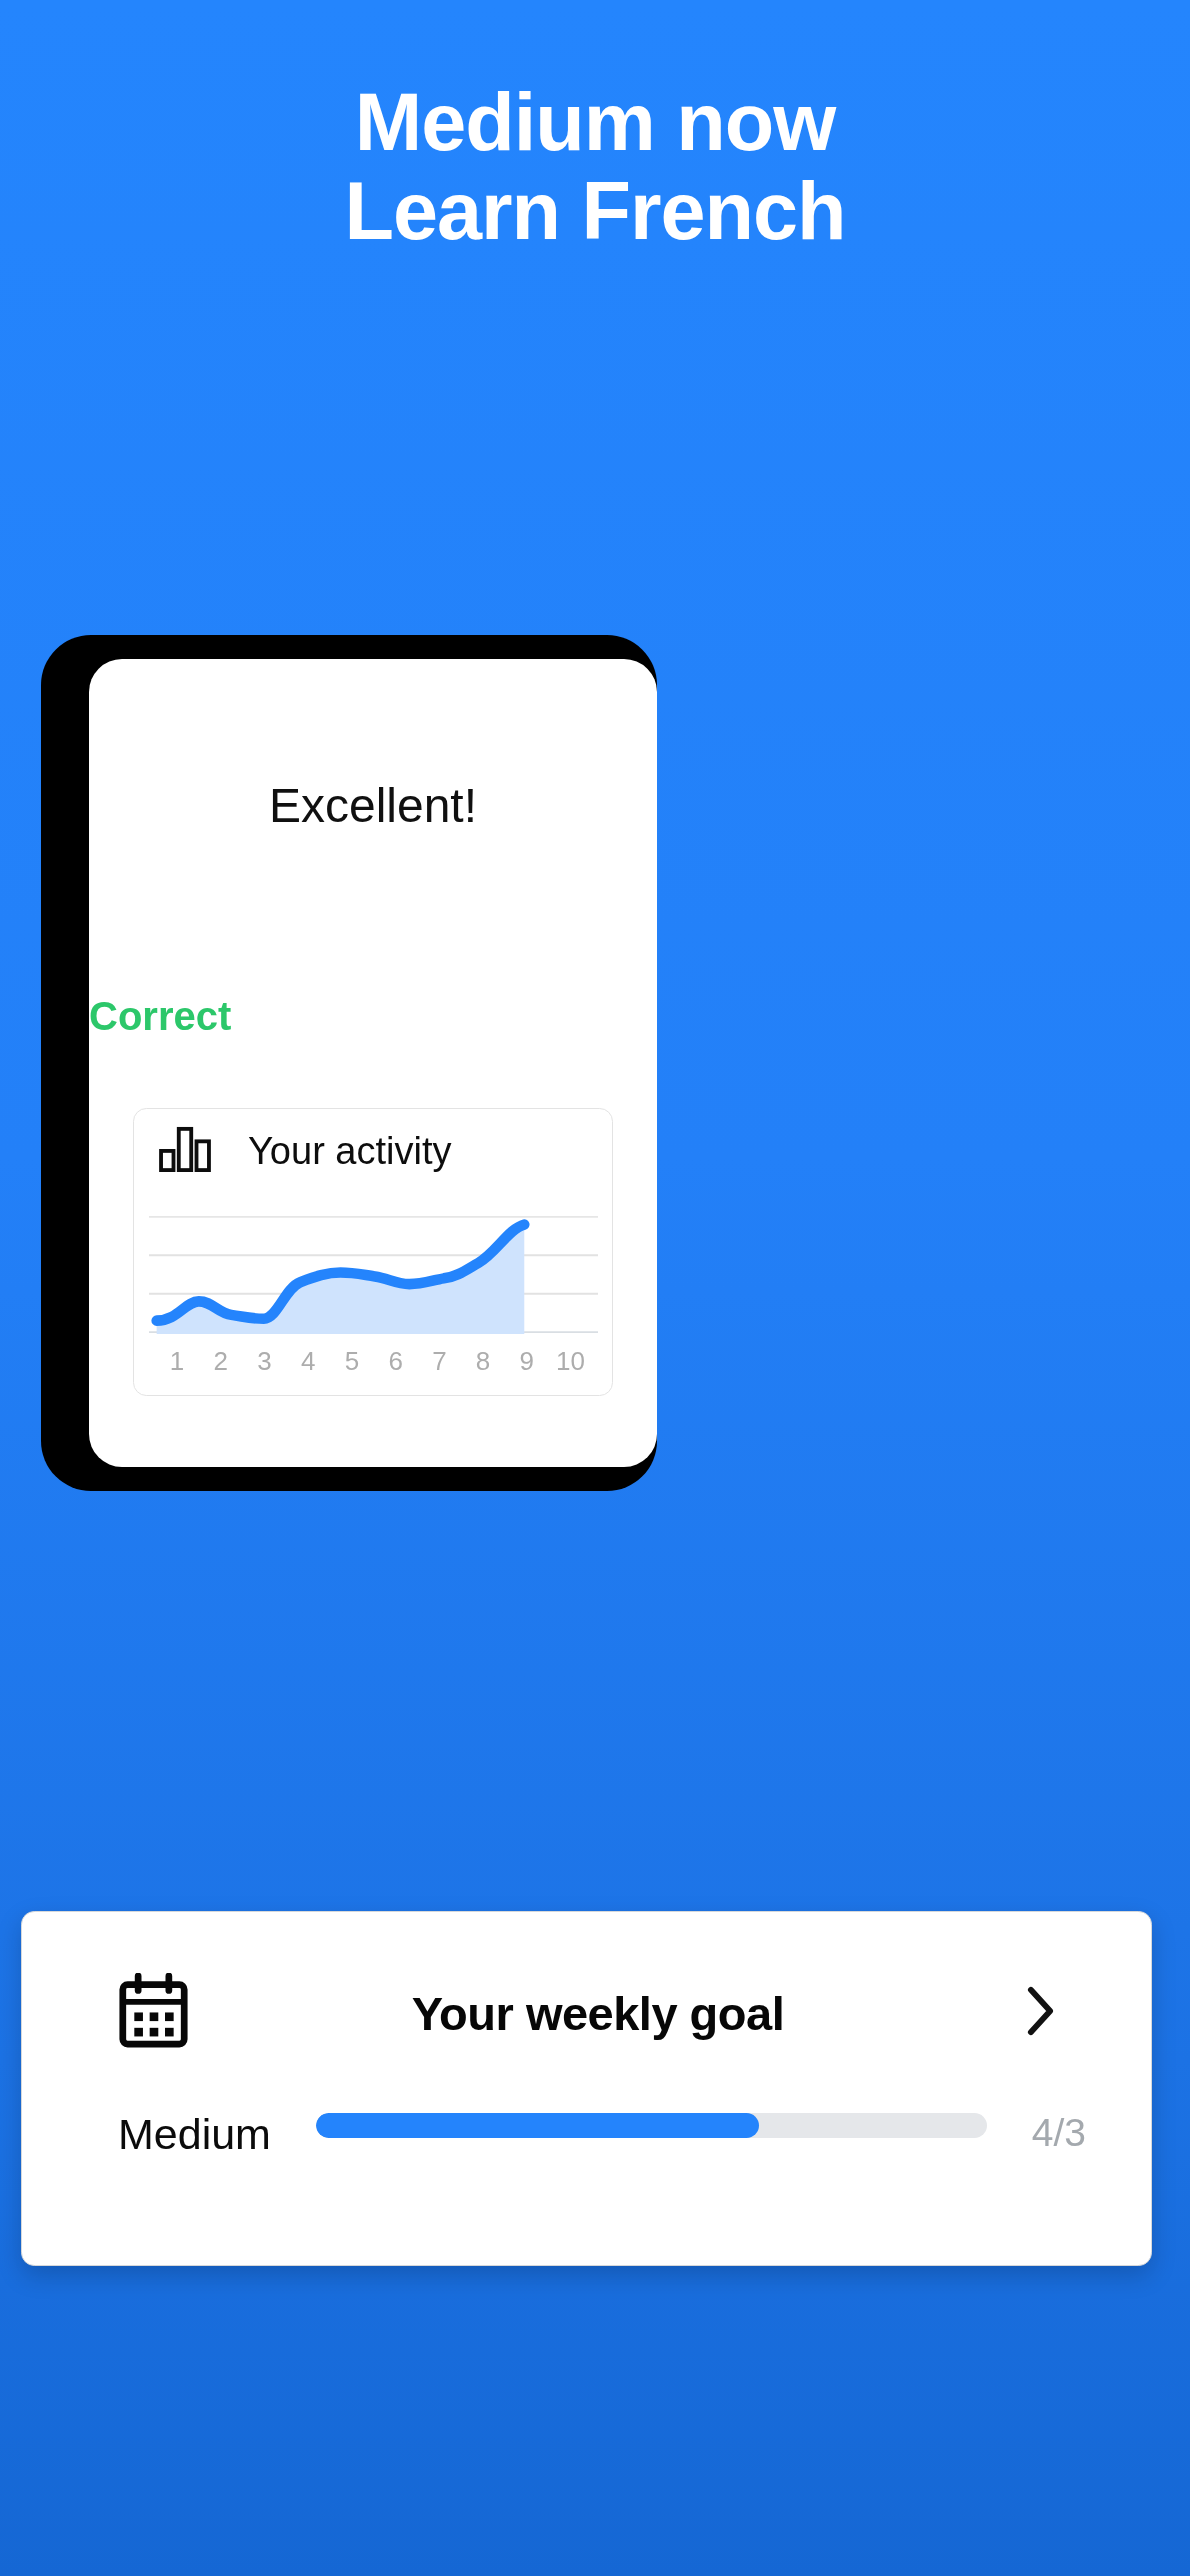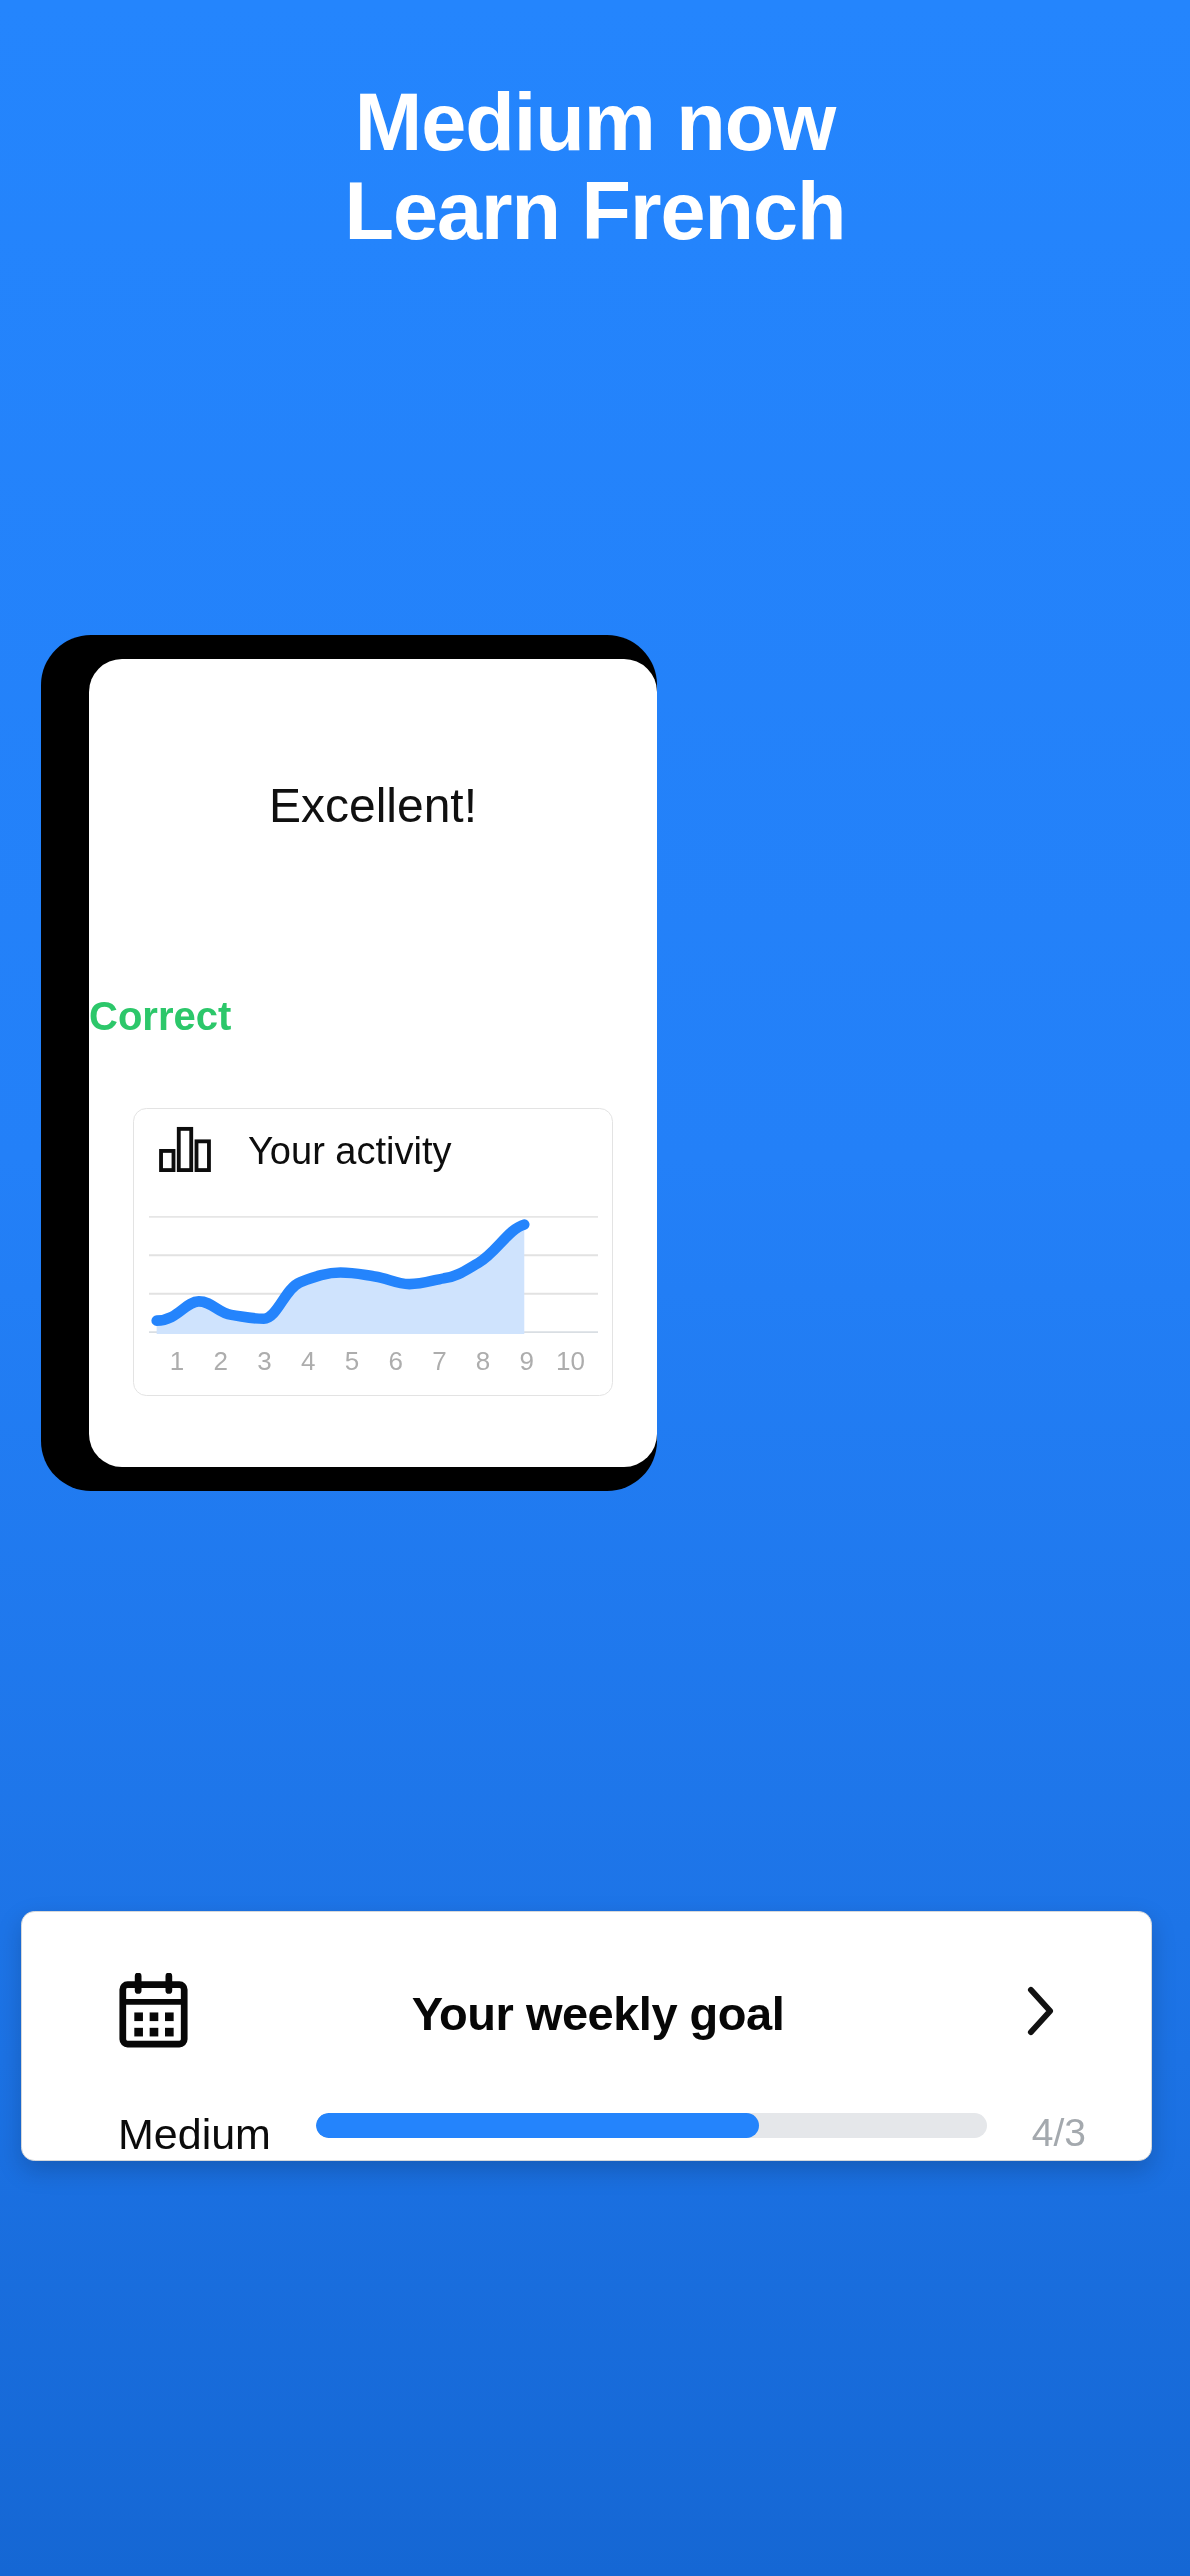--- a/index.html
+++ b/index.html
@@ -84,21 +84,21 @@
     padding:0 5.8px;
   }
   .xtick {
     color:#ADADAD; font-size:26px; line-height:26px; font-weight:400;
     flex:1; text-align:center;
   }
 
   
   .goal-card {
     position:absolute; left:21px; top:1911px;
-    width:1131px; height:250px;
+    width:1131px; height:355px;
     background:#FFFFFF;
     border:1.9px solid #D6D8DA; border-radius:13.4px;
     box-shadow:0 9.6px 25px rgba(0,0,0,0.18);
   }
   .goal-head {
     position:absolute; left:96px; top:59px;
     width:939px; height:84px;
     display:flex; align-items:center;
   }
   .cal-icon { display:block; flex:0 0 auto; }

